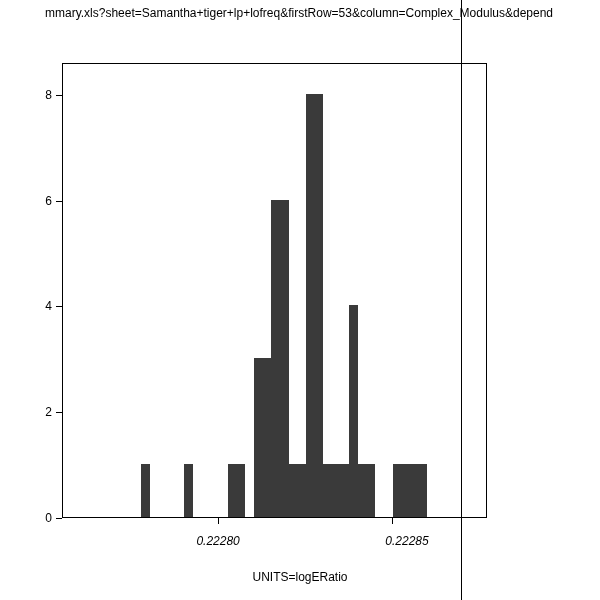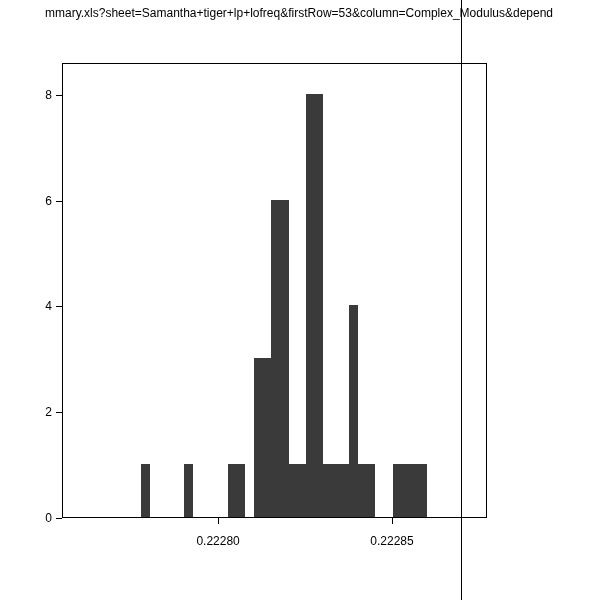--- a/index.html
+++ b/index.html
@@ -73,20 +73,21 @@
     width: 6px;
     height: 1px;
     background: #000000;
   }
   .xtick-label {
     position: absolute;
     font-size: 12px;
     color: #000000;
     text-align: center;
     transform: translateX(-50%);
+    font-style: italic;
   }
   .xtick-mark {
     position: absolute;
     width: 1px;
     height: 6px;
     background: #000000;
   }
   .xaxis-title {
     position: absolute;
     top: 570px;
@@ -154,20 +155,21 @@
       <div class="ytick-label" style="top: 412.186px; left: 22px; right: auto;">2</div>
       <div class="ytick-mark" style="top: 412.186px; left: 56px;"></div>
       <div class="ytick-label" style="top: 306.372px; left: 22px; right: auto;">4</div>
       <div class="ytick-mark" style="top: 306.372px; left: 56px;"></div>
       <div class="ytick-label" style="top: 200.558px; left: 22px; right: auto;">6</div>
       <div class="ytick-mark" style="top: 200.558px; left: 56px;"></div>
       <div class="ytick-label" style="top: 94.7442px; left: 22px; right: auto;">8</div>
       <div class="ytick-mark" style="top: 94.7442px; left: 56px;"></div>
       <div class="xtick-label" style="left: 218.122px; top: 534px;">0.22280</div>
       <div class="xtick-mark" style="left: 218.122px; top: 518px;"></div>
-      <div class="xtick-label" style="left: 392px; top: 534px;">0.22285</div>
+      <div class="xtick-label" style="left: 407px; top: 534px;">0.22285</div>
       <div class="xtick-mark" style="left: 391.592px; top: 518px;"></div>
     </div>
 
+  <div class="xaxis-title">UNITS=logERatio</div>
 
   <div class="cursor-line" id="cursor-line" style="left: 460.98px;"></div>
 
 </div>
 
 </body></html>

